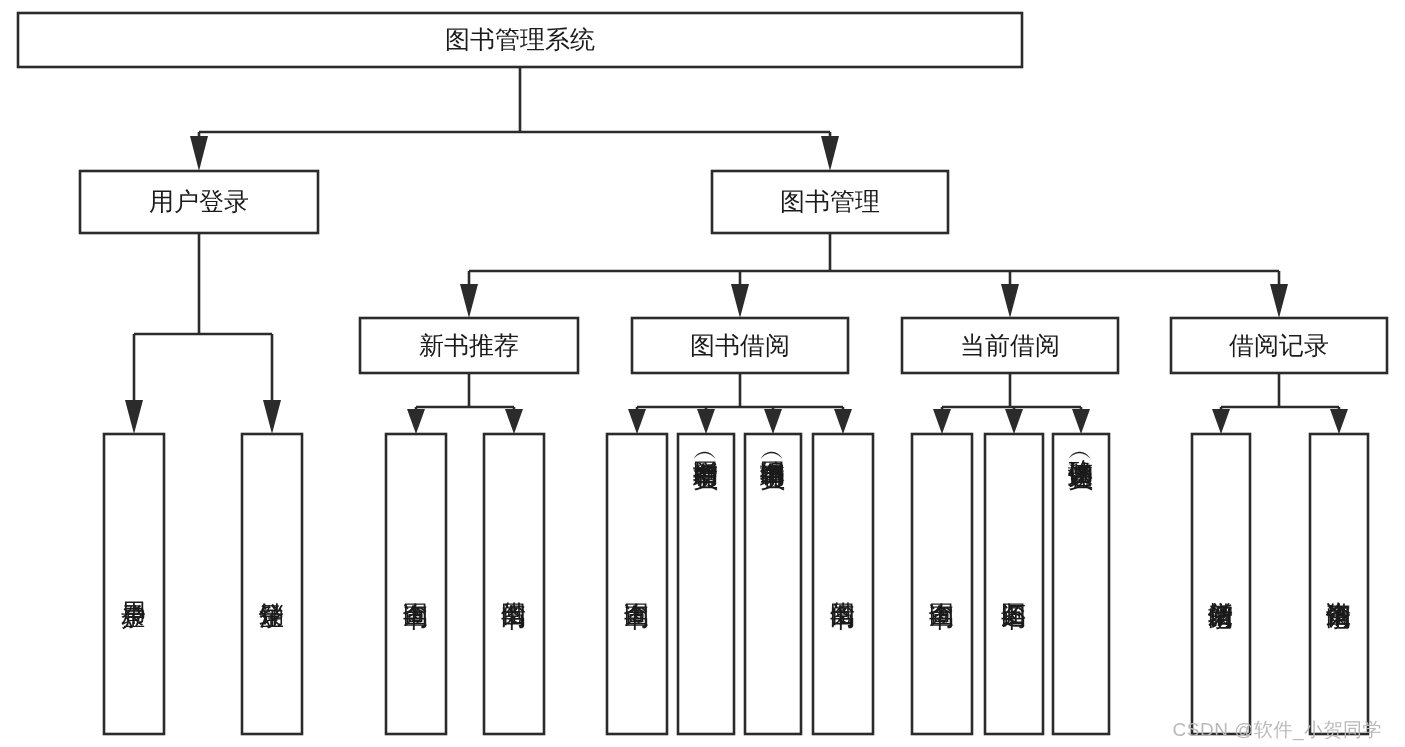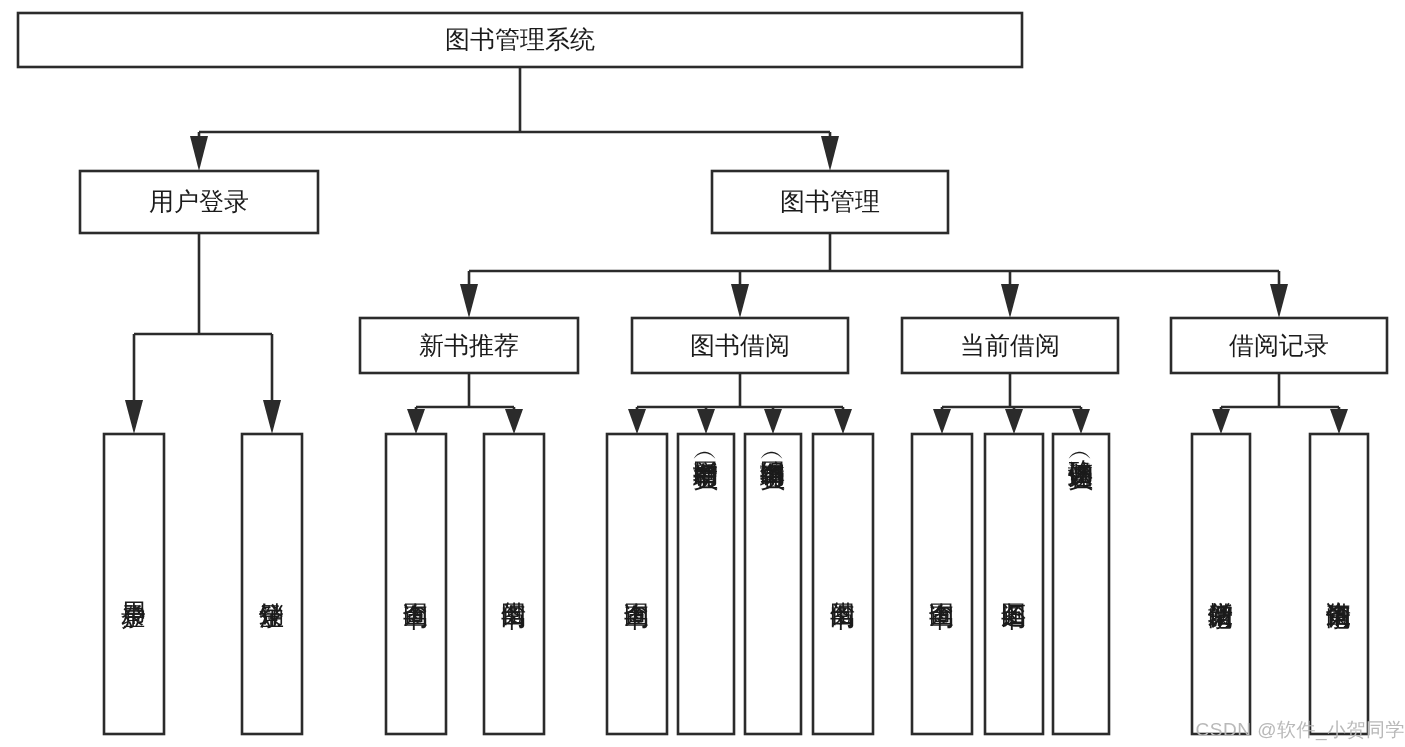--- a/index.html
+++ b/index.html
@@ -58,21 +58,21 @@
     text-orientation: upright;
     font-family: "Liberation Sans", "DejaVu Sans", sans-serif;
     font-size: 25px;
     line-height: 1.04;
     color: #1b1b1b;
     letter-spacing: 1px;
     white-space: nowrap;
   }
   .watermark {
     position: absolute;
-    right: 0;
+    right: 23px;
     bottom: 4px;
     font-family: "Liberation Sans", "DejaVu Sans", sans-serif;
     font-size: 19px;
     color: #b9b9b9;
     letter-spacing: 0.5px;
     white-space: nowrap;
   }
 </style>
 </head>
 <body>

